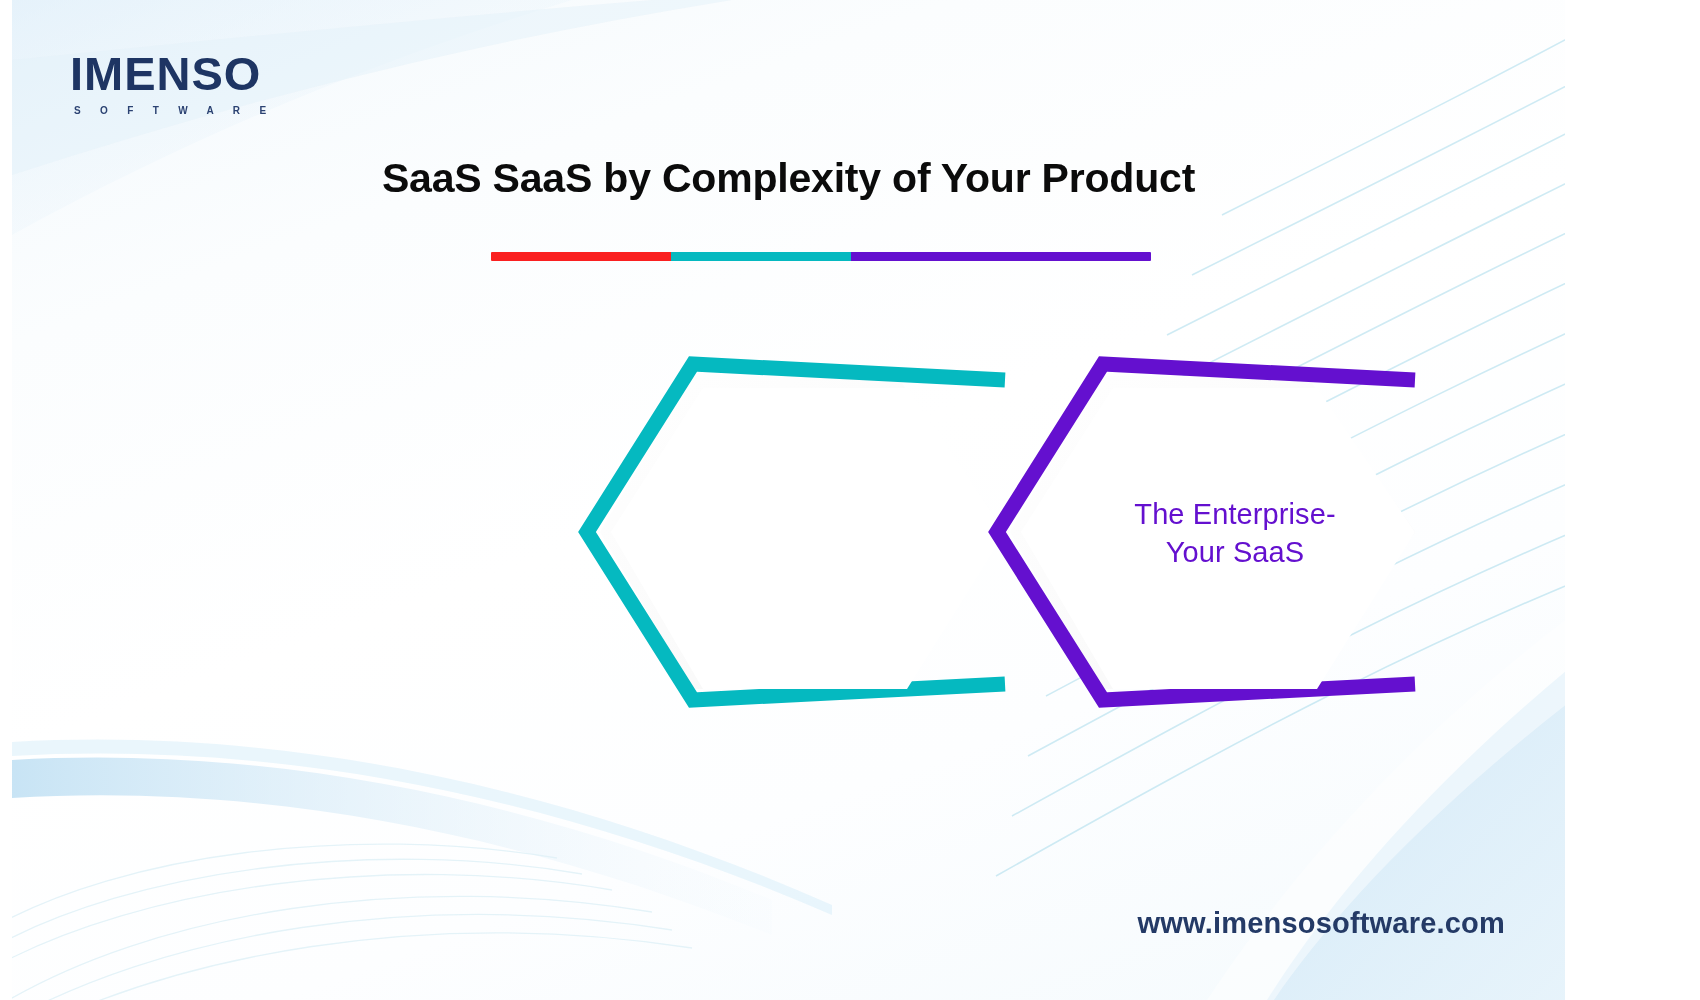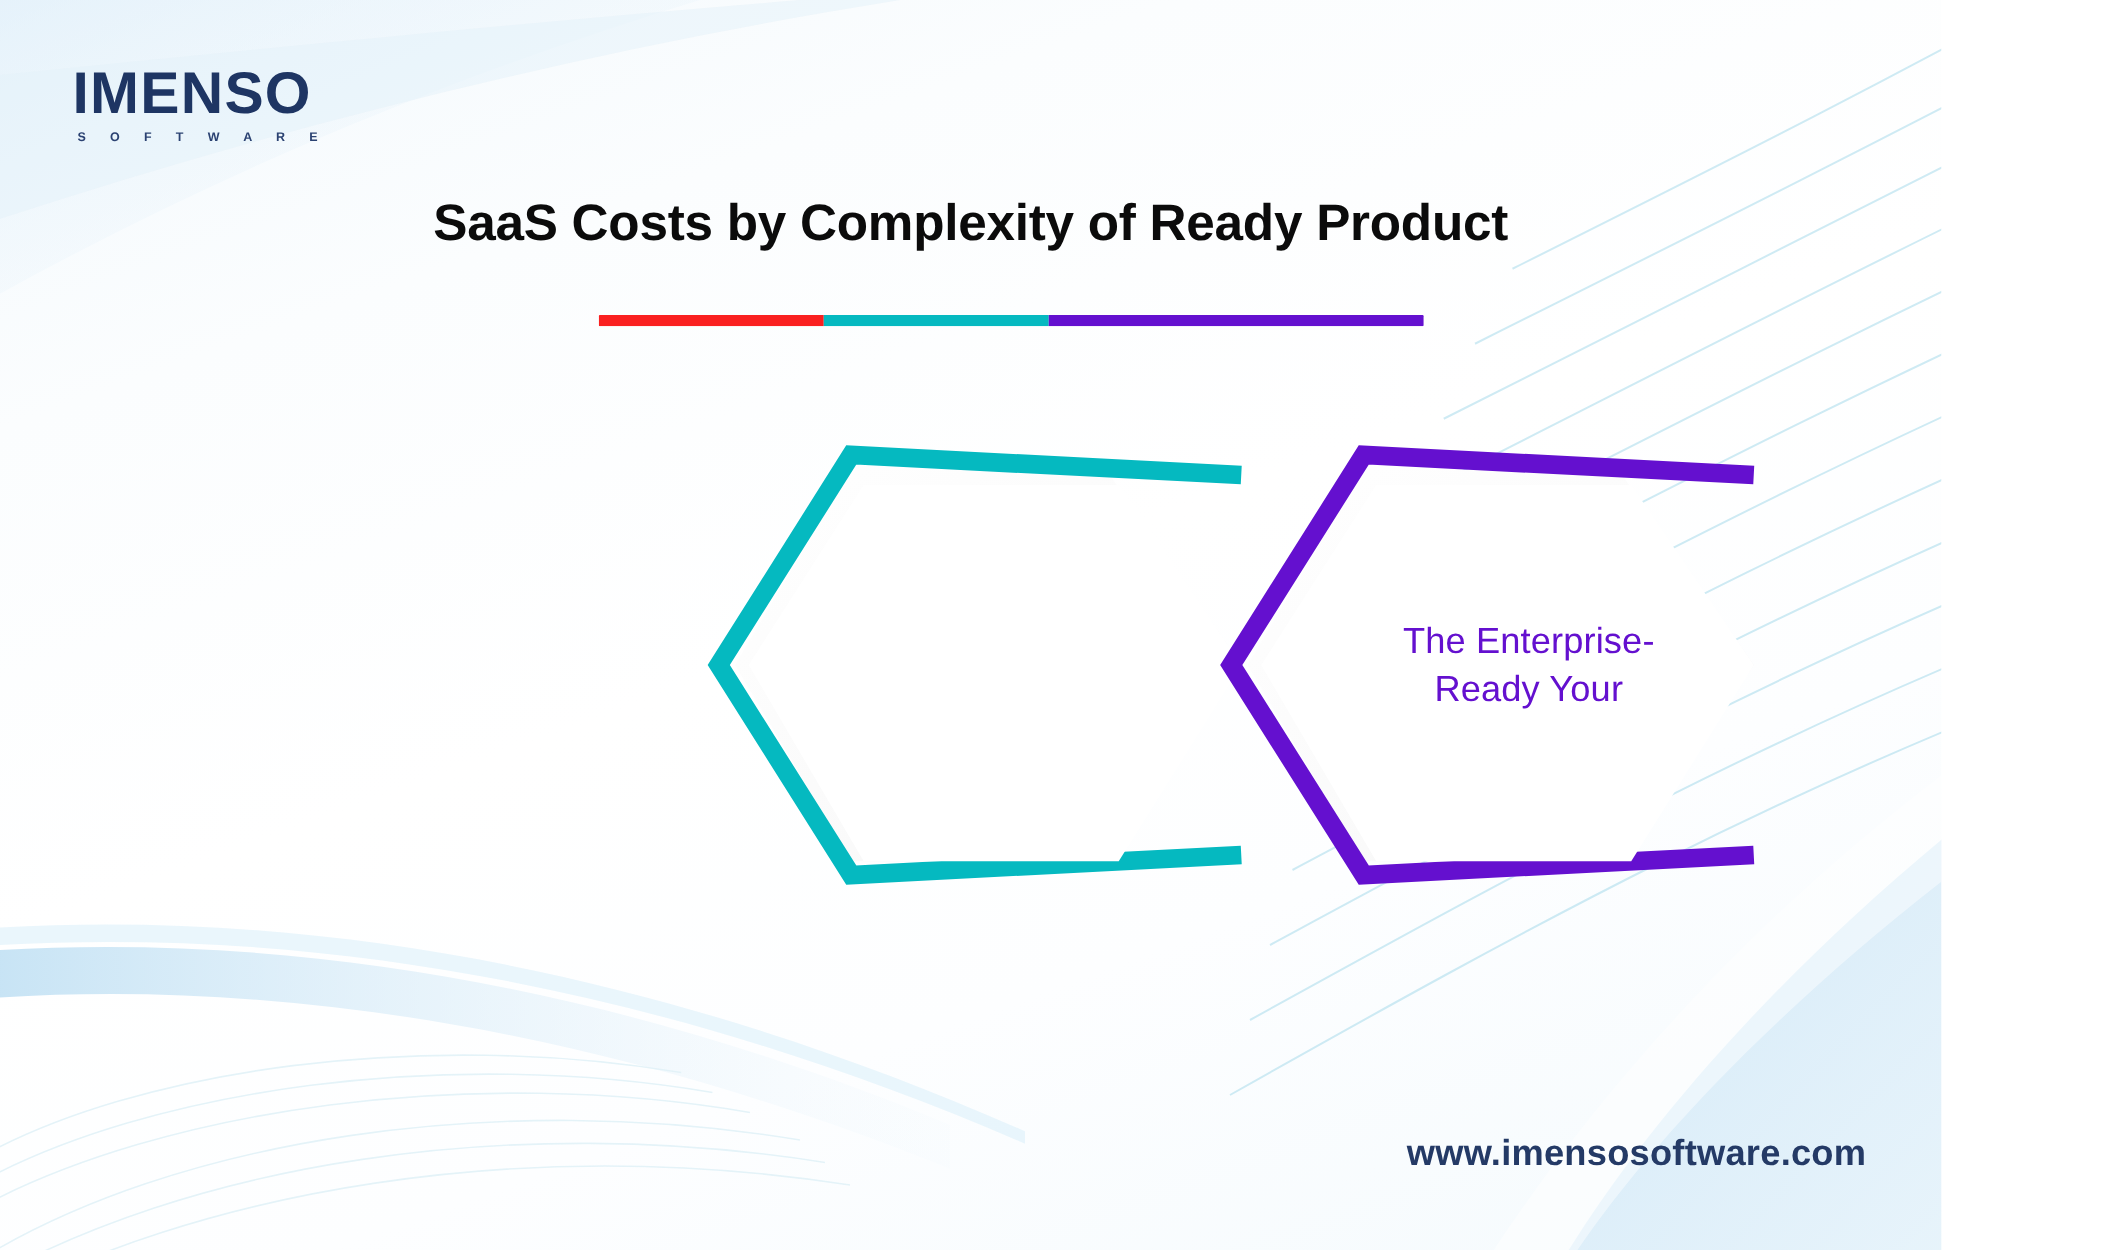--- a/index.html
+++ b/index.html
@@ -8,20 +8,21 @@
     overflow:hidden;
     font-family:"Liberation Sans", sans-serif;
     background:#ffffff;
   }
   #stage{
     position:relative;
     width:1553px;height:1000px;
     overflow:hidden;
     background:
       linear-gradient(160deg,#f3f9fd 0%, #fbfdfe 22%, #ffffff 48%, #fdfeff 70%, #f4fafd 100%);
+    margin-left: 12px;
   }
 
   
   .bg-svg{position:absolute;inset:0;width:1700px;height:1000px;pointer-events:none;}
 
   
   #logo{
     position:absolute;left:58px;top:50px;
     line-height:1;
     user-select:none;
@@ -172,21 +173,21 @@
     </g>
 
     <rect x="1640" y="0" width="60" height="1000" fill="#eef7fc" opacity="0.55"></rect>
   </svg>
 
   <div id="logo">
     <span class="word">IMENSO</span>
     <span class="sub">S O F T W A R E</span>
   </div>
 
-  <div id="title">SaaS Costs by Complexity of Ready Product</div>
+  <div id="title">SaaS SaaS by Complexity of Your Product</div>
 
   <div id="divider">
     <div class="seg red"></div>
     <div class="seg teal"></div>
     <div class="seg purple"></div>
   </div>
 
 
   <div class="hex" id="hex-2">
     <svg viewBox="0 0 420 385" preserveAspectRatio="none">
@@ -210,18 +211,18 @@
           <stop offset="0%" stop-color="#ffffff"></stop>
           <stop offset="60%" stop-color="#fafafa"></stop>
           <stop offset="100%" stop-color="#ececec"></stop>
         </linearGradient>
       </defs>
       <polygon points="108,36 312,36 420,192 312,349 108,349 15,192" fill="url(#hexShadow3)"></polygon>
       <path d="M420,40 L108,24 L2,192 L108,360 L420,344" fill="none" stroke="#6410cf" stroke-width="15" stroke-linejoin="miter"></path>
       <polygon points="118,48 322,48 420,192 322,349 118,349 26,192" fill="#ffffff"></polygon>
     </svg>
     <div class="hex-label">The Enterprise-
-Ready Your</div>
+Your SaaS</div>
   </div>
 
   <div id="site-url">www.imensosoftware.com</div>
 
 </div>
 
 </body></html>

